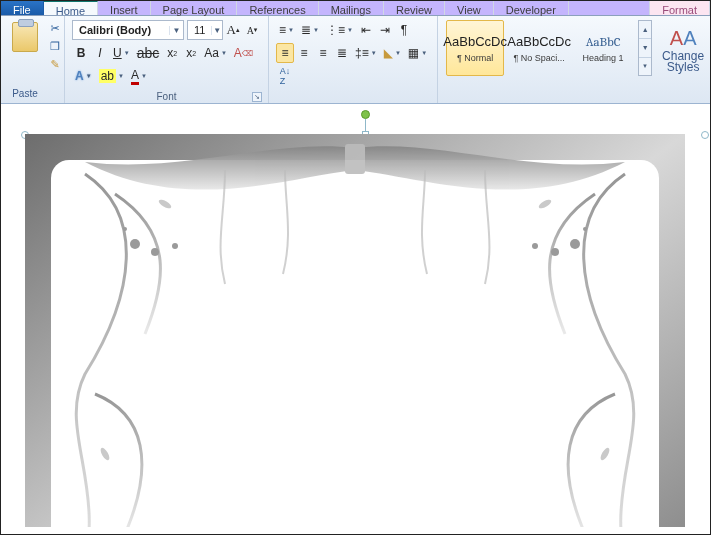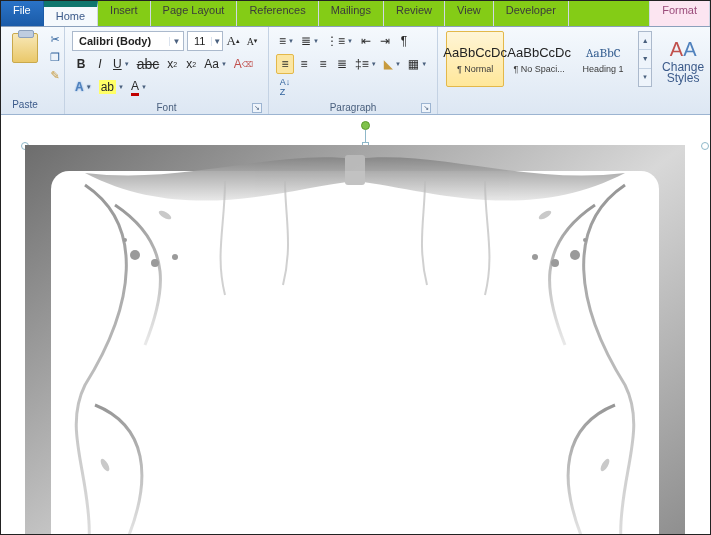--- a/index.html
+++ b/index.html
@@ -1,20 +1,20 @@
 <!DOCTYPE html>
 <html><head>
 <meta charset="utf-8">
 <style>
   * { box-sizing: border-box; margin: 0; padding: 0; font-family: "Segoe UI", Tahoma, sans-serif; }
   body { width: 711px; height: 535px; overflow: hidden; background: #fff; border: 1px solid #222; }
-  .tabs { display: flex; height: 26px; background: #84cc16; border-bottom: 1px solid #8ba0bc; font-size: 11px; align-items: stretch; }
+  .tabs { display: flex; height: 15px; background: #c4b5fd; border-bottom: 1px solid #8ba0bc; font-size: 11px; align-items: stretch; }
   .tab { padding: 3px 12px 0 12px; border-right: 1px solid #d0d7e5; cursor: pointer; color: #3b3b3b; }
   .tab.file { background: linear-gradient(#2a73c7,#1b5ba8); color: #fff; border-right: 1px solid #1b5ba8; }
-  .tab.active { background: #f5f9fd; border-top: 6px solid #0f766e; color: #3b5a8a; }
+  .tab.active { background: #f5f9fd; border-top: 1px solid #0f766e; color: #3b5a8a; }
   .tab.format { margin-left: auto; background: #fce5f1; color: #9a4b7a; border-left: 1px solid #d0d7e5;}
   .ribbon { display: flex; height: 88px; background: linear-gradient(#f5f9fd,#dde7f3); border-bottom: 1px solid #9cb4d1; }
   .group { border-right: 1px solid #c4d2e3; padding: 2px 4px 0 4px; display: flex; flex-direction: column; position: relative; }
   .group-label { text-align: center; font-size: 10px; color: #4a607e; padding-bottom: 1px; margin-top: auto; position: relative;}
   .group-label .launcher { position:absolute; right:2px; bottom:1px; width:10px; height:10px; border:1px solid #9cb4d1; font-size:7px; line-height:8px; color:#4a607e; background:#eef4fb;}
   .clip-body { display:flex; align-items:flex-start; gap:2px; padding:2px 2px 0 2px;}
   .paste { display:flex; flex-direction:column; align-items:center; padding:1px 4px; border:1px solid transparent; border-radius:3px; cursor:pointer;gap:35px;}
   .paste-icon{width:26px;height:30px;background:linear-gradient(#f8e8b8,#eac86a);border:1px solid #c9a94c;border-radius:2px;position:relative;}
   .paste-icon::before{content:"";position:absolute;top:-4px;left:5px;width:14px;height:6px;background:#bfcde0;border:1px solid #8ba0bc;border-radius:2px;}
   .paste-lbl{font-size:10px;color:#3b5a8a;margin-top:1px;}
@@ -203,21 +203,20 @@
             <span>▦</span>
             <span class="dd">▼</span>
           </div>
       </div>
       <div class="row">
         <div class="btn">
             <span style="font-size:9px;color:#30629c">A↓<br>Z</span>
           </div>
       </div>
     </div>
-    <div class="group-label"><span>Paragraph</span><span class="launcher">↘</span></div>
   </div>
 
   <div class="group" style="flex:1">
     <div class="styles-body">
       <div class="style-item sel">
         <div class="style-prev">AaBbCcDc</div>
         <div class="style-cap">¶ Normal</div>
       </div>
       <div class="style-item">
         <div class="style-prev">AaBbCcDc</div>

